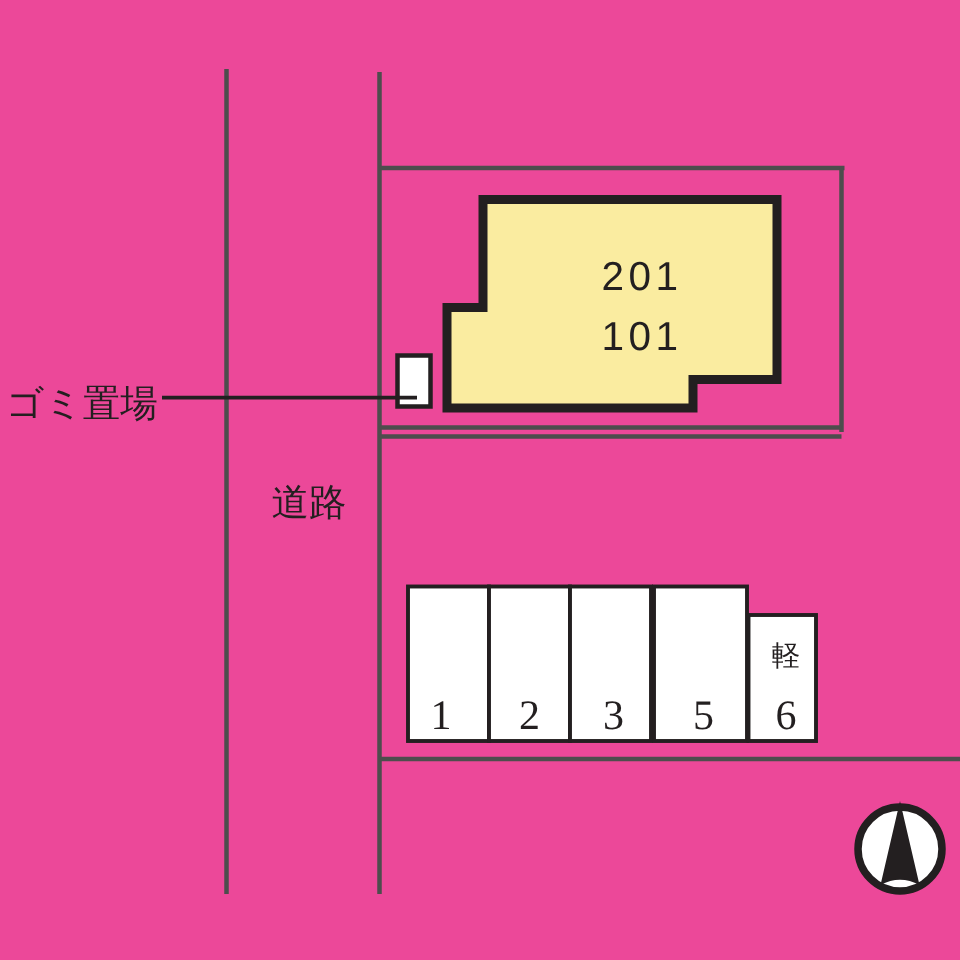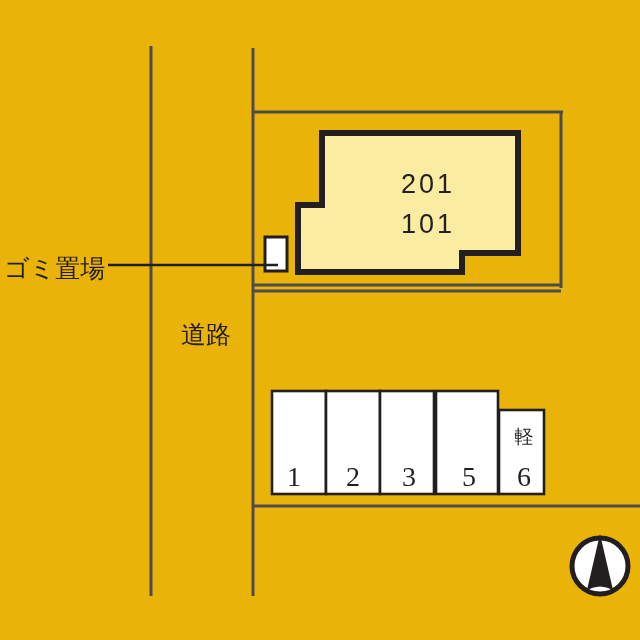--- a/index.html
+++ b/index.html
@@ -8,21 +8,21 @@
     padding: 0;
     background: #ffffff;
   }
   body {
     font-family: "Liberation Sans", "DejaVu Sans", sans-serif;
   }
   #site-plan {
     position: relative;
     width: 640px;
     height: 640px;
-    background: #eab308;
+    background: #ec4899;
     overflow: hidden;
   }
   #plan-svg {
     position: absolute;
     left: 0;
     top: 0;
     width: 640px;
     height: 640px;
     display: block;
   }

